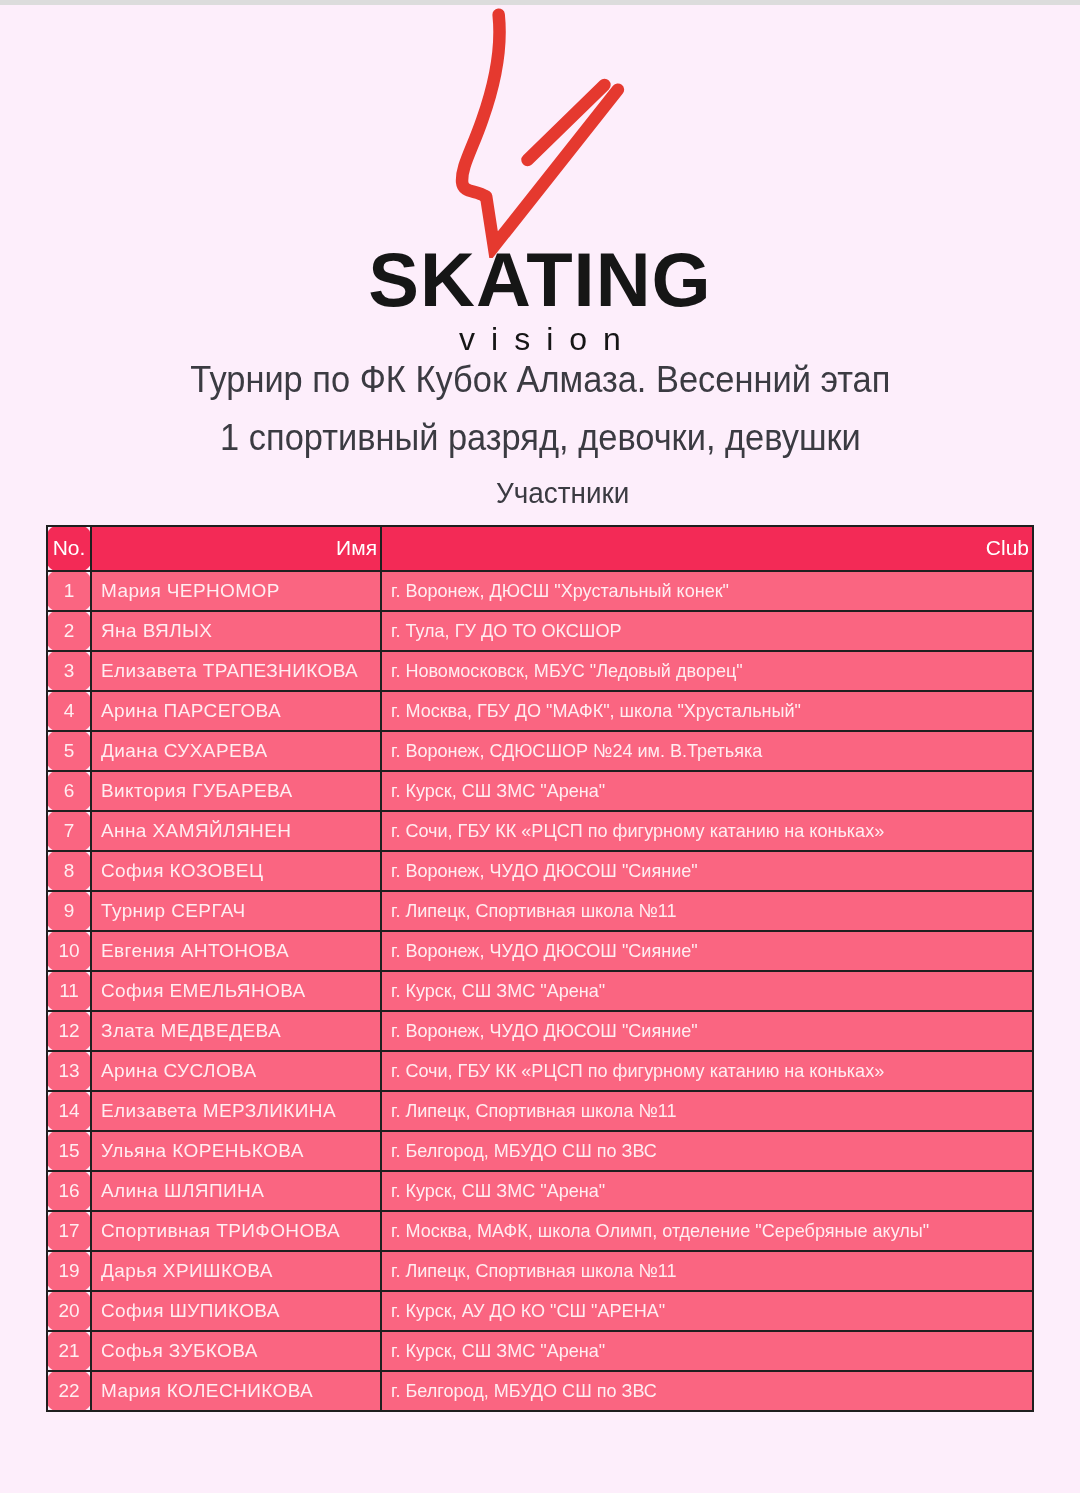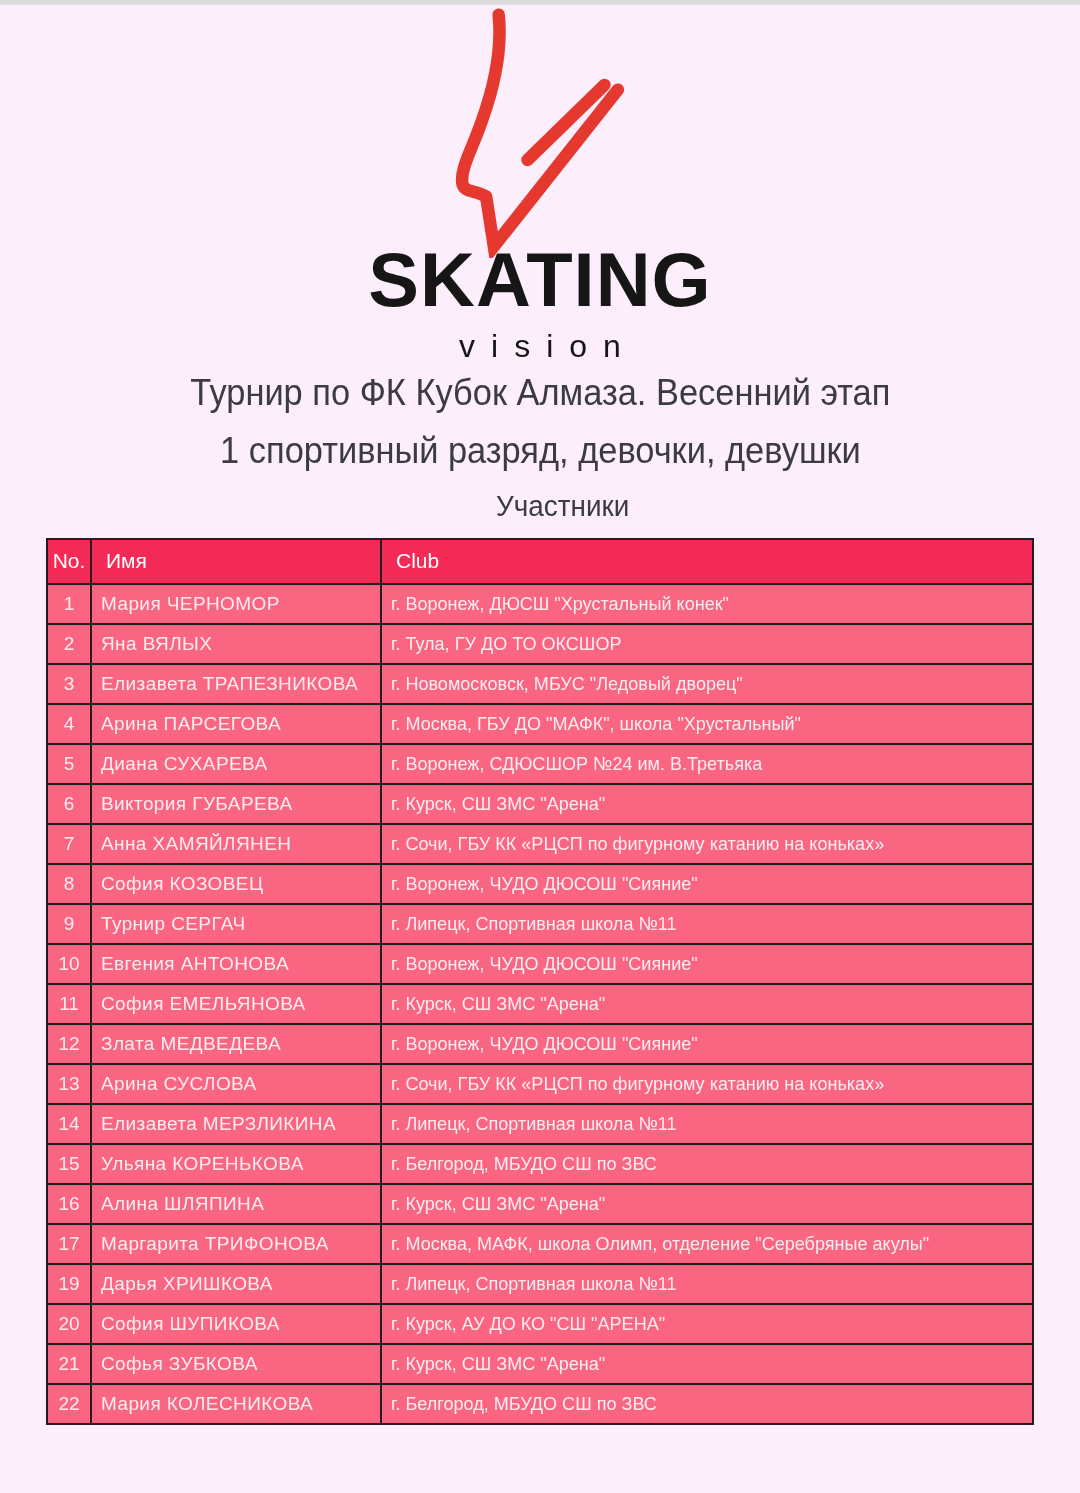--- a/index.html
+++ b/index.html
@@ -14,55 +14,55 @@
 
   
   .logo{display:flex;flex-direction:column;align-items:center;margin-top:3px;}
   .logo-icon{display:block;position:relative;z-index:2;margin-bottom:-16px;}
   .brand{
     font-size:76px;font-weight:700;color:#161616;
     letter-spacing:1px;line-height:1;z-index:1;
   }
   .brand-sub{
     font-size:32px;font-weight:500;color:#161616;
-    letter-spacing:16px;text-indent:16px;line-height:1;margin-top:12px;
+    letter-spacing:16px;text-indent:16px;line-height:1;margin-top:5px;
   }
 
   
   .title-block{text-align:center;color:#3b3b42;}
-  .title-line1{font-size:37px;font-weight:500;margin-top:10px;line-height:1.15;}
+  .title-line1{font-size:37px;font-weight:500;margin-top:4px;line-height:1.15;}
   .title-line2{font-size:37px;font-weight:500;margin-top:15px;line-height:1.15;}
   .title-line3{font-size:30px;font-weight:400;margin-top:17px;line-height:1.15;margin-left:45px;}
   .cond-c{display:inline-block;transform:scaleX(.93);transform-origin:center;}
 
   
   .tbl{
     width:988px;margin:14px auto 0;
     border-collapse:collapse;table-layout:fixed;
   }
   .tbl th,.tbl td{
     border:2px solid var(--border,#1f1f1f);
     vertical-align:middle;
     overflow:hidden;white-space:nowrap;
   }
   .tbl th{
     background:var(--header-bg,#f32a56);
     color:var(--header-text,#ffffff);
-    height:43px;font-size:21px;font-weight:500;text-align:left;
-    padding:0 14px;
+    height:43px;font-size:21px;font-weight:500;text-align:right;
+    padding:0 3px;
   }
   .tbl td{
     background:var(--row-bg,#fa6581);
     color:var(--row-text,#ffedf1);
     height:38px;font-size:19px;font-weight:400;
     padding:0 9px;
   }
   .col-no{width:44px;}
   .col-name{width:290px;}
-  th.c-no,td.c-no{text-align:center;padding:0 2px;}
+  th.c-no,td.c-no{text-align:center;padding:0 2px;border-radius:10px;}
   td.c-name{letter-spacing:.4px;}
   .cond{display:inline-block;transform:scaleX(.95);transform-origin:left center;letter-spacing:0;}
 </style>
 </head>
 <body>
 
 <div class="top-strip"></div>
 
 <div class="logo">
   <svg class="logo-icon" width="180" height="250" viewBox="0 0 180 260" fill="none" xmlns="http://www.w3.org/2000/svg">
@@ -223,21 +223,21 @@
   <tr>
     <td class="c-no">16</td>
     <td class="c-name">Алина ШЛЯПИНА</td>
     <td class="c-club">
       <span class="cond">г. Курск, СШ ЗМС "Арена"</span>
     </td>
   </tr>
 
   <tr>
     <td class="c-no">17</td>
-    <td class="c-name">Маргарита ТРИФОНОВА</td>
+    <td class="c-name">Спортивная ТРИФОНОВА</td>
     <td class="c-club">
       <span class="cond">г. Москва, МАФК, школа Олимп, отделение "Серебряные акулы"</span>
     </td>
   </tr>
 
 
   <tr>
     <td class="c-no">19</td>
     <td class="c-name">Дарья ХРИШКОВА</td>
     <td class="c-club">

